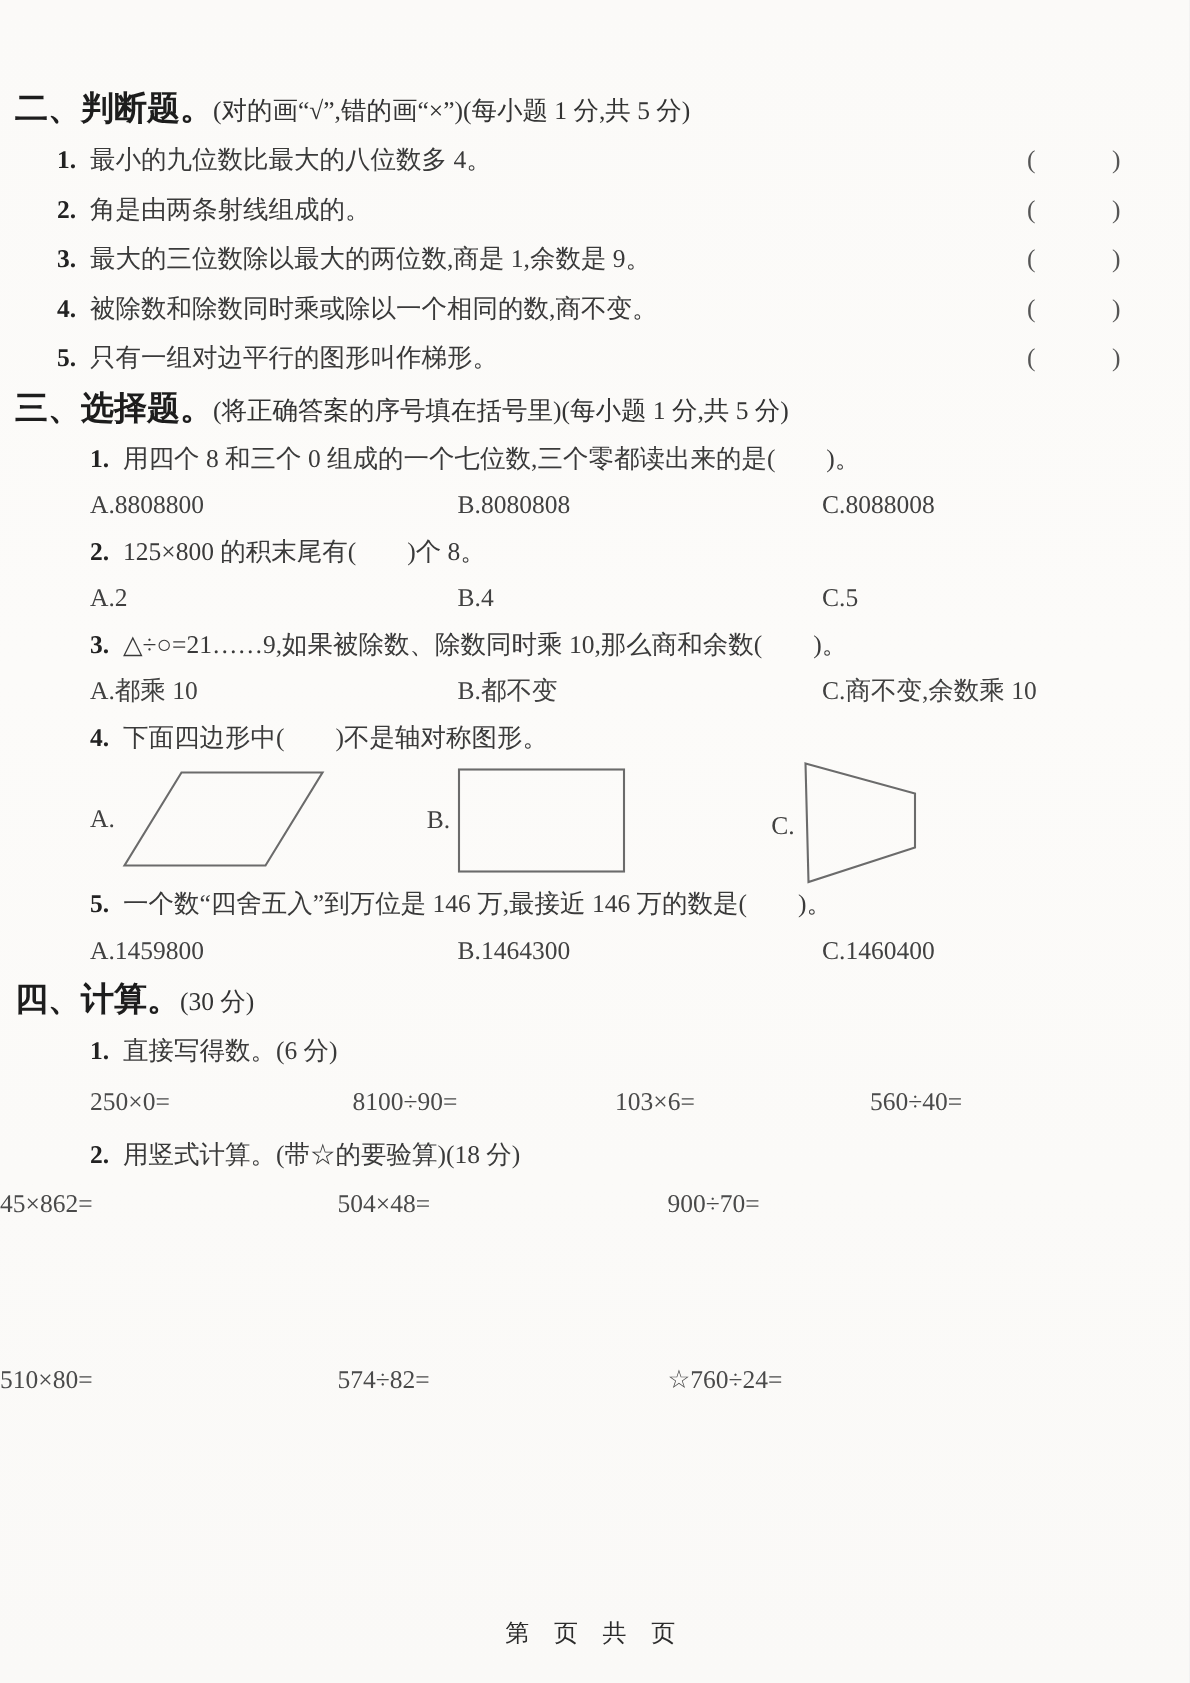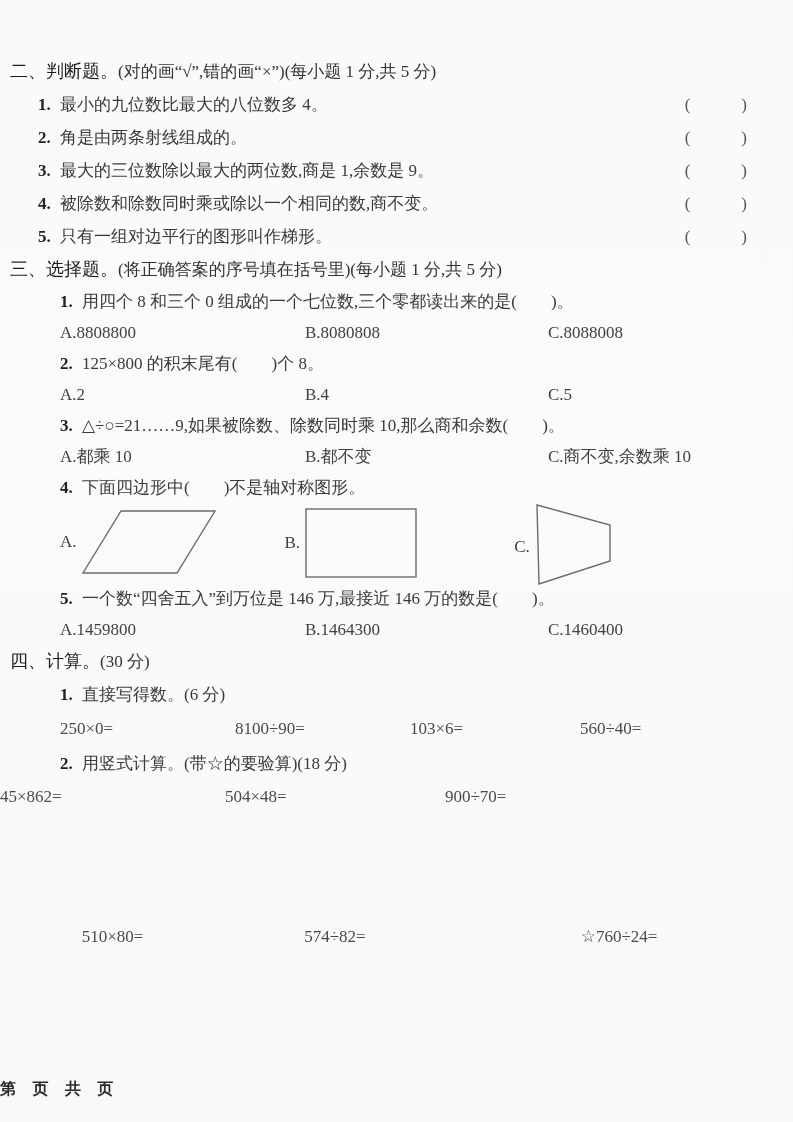--- a/index.html
+++ b/index.html
@@ -10,46 +10,45 @@
     background:#fcfbf9;
     background-image:linear-gradient(180deg,#fbfaf8 0%,#fcfbf9 40%,#faf9f7 100%);
     overflow:hidden;
     font-family:"Liberation Serif","DejaVu Serif",serif;
     font-size:17px;
     color:#3a3a3a;
     box-sizing:border-box;
     padding-top:55px;
   }
   .sec-header{padding-left:10px;line-height:33px;white-space:nowrap;}
-  .sec-title{font-weight:normal;color:#1d1d1d;font-size:18px;}
+  .sec-title{font-weight:bold;color:#1d1d1d;font-size:22px;}
   .sec-sub{color:#333;}
   .q-line{padding-left:60px;line-height:33px;white-space:nowrap;}
   .choice .q-line{line-height:31px;}
   .qnum{display:inline-block;width:22px;font-weight:bold;color:#222;}
   .judge-item{display:flex;padding-left:38px;padding-right:46px;line-height:33px;}
   .judge-item .qtext{flex:1;white-space:nowrap;}
   .bracket{color:#555;white-space:pre;}
   .opt-row3{display:grid;grid-template-columns:245px 243px auto;padding-left:60px;line-height:31px;color:#414141;}
   .calc-row4{display:grid;grid-template-columns:175px 175px 170px auto;padding-left:60px;line-height:36px;color:#4a4a4a;}
   .calc-row3{display:grid;grid-template-columns:225px 220px auto;line-height:33px;color:#4a4a4a;}
-  .calc-row3.spaced{margin-top:107px;text-align:center;}
+  .calc-row3.spaced{margin-top:84px;}
   .shapes-row{display:flex;align-items:flex-start;padding-left:60px;height:76px;margin-top:4px;}
   .shape-group{display:flex;align-items:center;}
   .shape-label{color:#414141;margin-right:4px;}
   .shape-group svg{display:block;}
   .shape-group polygon,.shape-group rect{fill:none;stroke:#6b6b6b;stroke-width:1.4;}
   .g-b{margin-left:66px;}
   .g-c{margin-left:96px;}
   .g-c svg{margin-top:-8px;}
   .footer{
     position:absolute;left:0;right:0;bottom:22px;
-    color:#2c2c2c;font-size:16px;
+    text-align:center;color:#2c2c2c;font-size:16px;
     letter-spacing:6px;
     font-family:"Liberation Sans","DejaVu Sans",sans-serif;
-    font-weight:bold;
   }
 </style>
 </head>
 <body>
 
 <div class="page">
 
   <div class="sec-header">
     <span class="sec-title">二、判断题。</span><span class="sec-sub">(对的画“√”,错的画“×”)(每小题 1 分,共 5 分)</span>
   </div>

